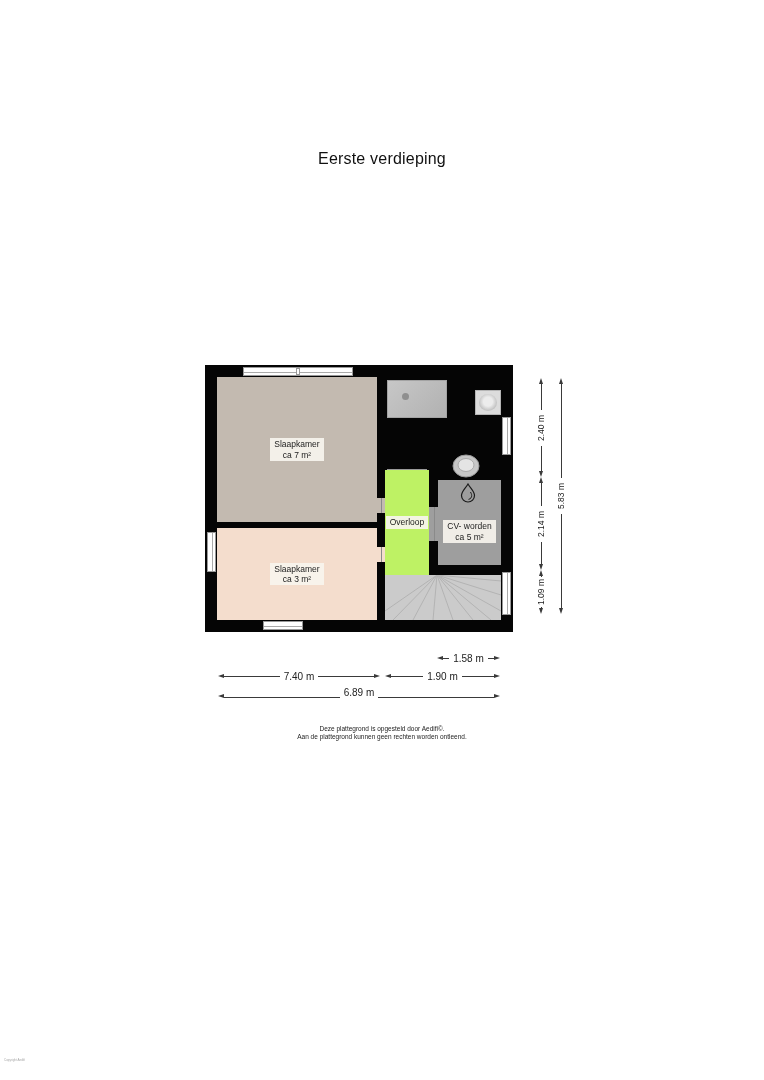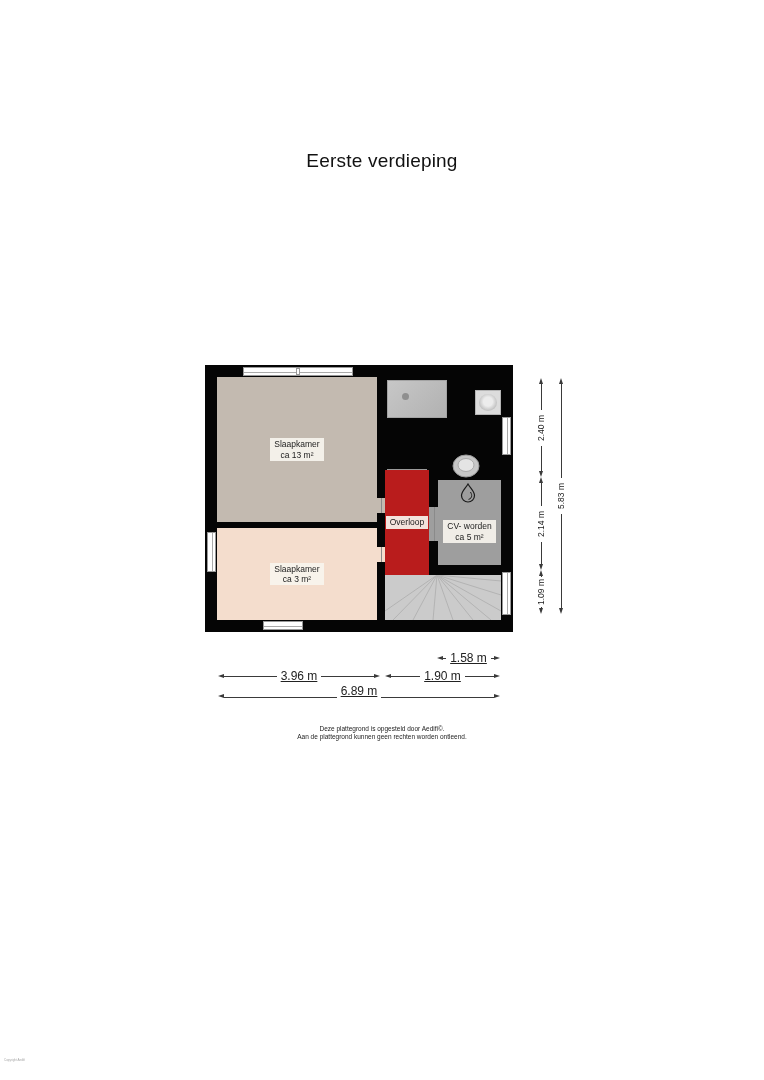--- a/index.html
+++ b/index.html
@@ -1,21 +1,21 @@
 <!DOCTYPE html>
 <html><head>
 <meta charset="utf-8">
 <style>
   * { margin:0; padding:0; box-sizing:border-box; }
   html,body { background:#fff; }
   body { font-family:"Liberation Sans", sans-serif; color:#111; }
   .page { position:relative; width:764px; height:1080px; background:#fff; overflow:hidden; }
 
   .page-title { position:absolute; left:0; right:0; top:150px; text-align:center;
-                font-size:19px; font-weight:400; color:#111; letter-spacing:.2px; }
+                font-size:16px; font-weight:400; color:#111; letter-spacing:.2px; }
 
   
   .plan { position:absolute; left:205px; top:365px; width:308px; height:267px; background:#050505; }
   .room { position:absolute; display:flex; align-items:center; justify-content:center; }
   .room-label { background:rgba(247,244,238,.92); padding:1px 4px; text-align:center;
                 font-size:8.5px; line-height:1.2; color:#1c1c1c; white-space:nowrap; }
   .room-area:empty { display:none; }
   .room-badkamer .room-label { position:relative; z-index:3; }
 
   .r-s14 { left:12px; top:12px; width:160px; height:145px; }
@@ -62,21 +62,21 @@
   .flame { position:absolute; left:254px; top:118px; z-index:2; }
   .stair-svg { position:absolute; inset:0; }
 
   
   .dimh { position:absolute; height:10px; display:flex; align-items:center; }
   .dimh .dline { flex:1; height:1px; background:#3a3a3a; }
   .dimh::before { content:""; width:0; height:0; border-top:2.5px solid transparent;
                   border-bottom:2.5px solid transparent; border-right:6px solid #3a3a3a; }
   .dimh::after  { content:""; width:0; height:0; border-top:2.5px solid transparent;
                   border-bottom:2.5px solid transparent; border-left:6px solid #3a3a3a; }
-  .dimh .dlabel { font-size:12px; color:#222; padding:0 4px; white-space:nowrap;text-decoration:underline; }
+  .dimh .dlabel { font-size:10px; color:#222; padding:0 4px; white-space:nowrap; }
 
   .dimv { position:absolute; width:12px; display:flex; flex-direction:column; align-items:center; }
   .dimv .dline { flex:1; width:1px; background:#3a3a3a; }
   .dimv::before { content:""; width:0; height:0; border-left:2.5px solid transparent;
                   border-right:2.5px solid transparent; border-bottom:6px solid #3a3a3a; }
   .dimv::after  { content:""; width:0; height:0; border-left:2.5px solid transparent;
                   border-right:2.5px solid transparent; border-top:6px solid #3a3a3a; }
   .dimv .dlabel { height:36px; display:flex; align-items:center; justify-content:center; }
   .dimv.short .dlabel { height:30px; }
   .dimv .dlabel span { display:block; transform:rotate(-90deg); font-size:8.5px; color:#222;
@@ -100,33 +100,33 @@
 
 <div class="page">
 
   <div class="page-title">Eerste verdieping</div>
 
   <div class="plan">
 
     <div class="room r-s14" style="background-color: rgb(195, 186, 176);">
       <div class="room-label">
         <div class="room-name">Slaapkamer</div>
-        <div class="room-area">ca 13 m²</div>
+        <div class="room-area">ca 7 m²</div>
       </div>
     </div>
 
 
     <div class="room r-s9" style="background-color: rgb(244, 221, 205);">
       <div class="room-label">
         <div class="room-name">Slaapkamer</div>
         <div class="room-area">ca 3 m²</div>
       </div>
     </div>
 
-    <div class="room r-ov" style="background-color: #b91c1c;">
+    <div class="room r-ov" style="background-color: #bef264;">
       <div class="room-label">
         <div class="room-name">Overloop</div>
 
       </div>
     </div>
 
     <div class="room r-cv" style="background-color: rgb(158, 158, 158);">
       <div class="room-label">
         <div class="room-name">CV- worden</div>
         <div class="room-area">ca 5 m²</div>
@@ -225,21 +225,21 @@
     <div class="dline"></div>
   </div>
 
   <div class="dimh h158">
     <div class="dline"></div>
     <div class="dlabel">1.58 m</div>
     <div class="dline"></div>
   </div>
   <div class="dimh h396">
     <div class="dline"></div>
-    <div class="dlabel">3.96 m</div>
+    <div class="dlabel">7.40 m</div>
     <div class="dline"></div>
   </div>
   <div class="dimh h283">
     <div class="dline"></div>
     <div class="dlabel">1.90 m</div>
     <div class="dline"></div>
   </div>
   <div class="dimh h689">
     <div class="dline"></div>
     <div class="dlabel">6.89 m</div>

